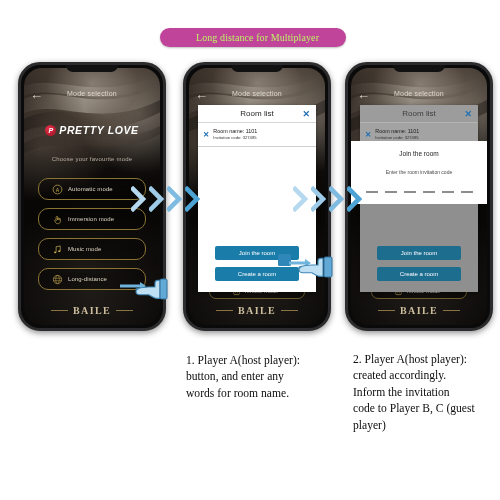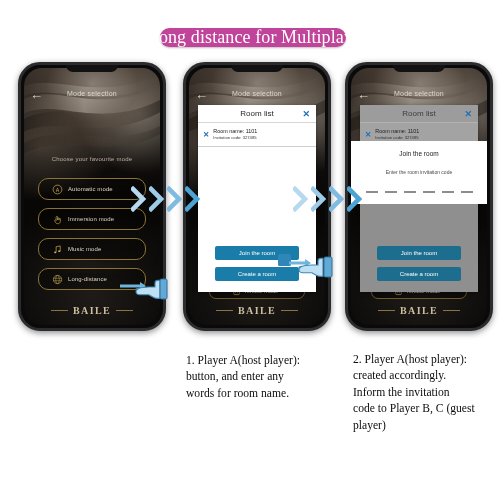--- a/index.html
+++ b/index.html
@@ -11,21 +11,21 @@
   }
 
   
   #title-pill{
     position:absolute;left:160px;top:28px;width:186px;height:19px;
     background:#c0449a;border-radius:10px;
     display:flex;align-items:center;justify-content:center;
     box-shadow:0 1px 2px rgba(0,0,0,.25);
   }
   #title-pill span{
-    color:#ffffff;font-family:"Liberation Serif",serif;font-size:18px;
+    color:#bef264;font-family:"Liberation Serif",serif;font-size:10px;
     letter-spacing:.1px;white-space:nowrap;margin-left:9px;
   }
 
   
   .phone{
     position:absolute;top:62px;width:142px;height:263px;
     border-radius:22px;
     background:#0a0a0a;
     border:3px solid #2c2c2e;
     box-shadow:0 2px 6px rgba(0,0,0,.45);
@@ -245,20 +245,24 @@
         <path d="M-5,34 C30,10 70,52 140,16 L140,30 C72,66 32,26 -5,48 Z" fill="url(#sw1)"></path>
         <path d="M-5,54 C34,28 78,64 140,30 L140,42 C78,78 34,44 -5,66 Z" fill="url(#sw2)"></path>
         <path d="M-5,20 C28,2 74,38 140,4 L140,12 C74,48 28,12 -5,30 Z" fill="url(#sw1)" opacity=".7"></path>
         <path d="M-5,78 C36,50 86,86 140,56 L140,64 C86,96 36,62 -5,88 Z" fill="url(#sw2)" opacity=".55"></path>
         <path d="M-5,120 C40,96 92,128 140,104 L140,112 C92,138 40,110 -5,132 Z" fill="url(#sw1)" opacity=".10"></path>
         <path d="M-5,200 C44,178 96,208 140,186 L140,196 C96,220 44,192 -5,214 Z" fill="url(#sw1)" opacity=".07"></path>
       </svg>
       <div class="app-backarrow">←</div>
       <div class="app-topbar">Mode selection</div>
 
+      <div class="brand">
+        <span class="brand-mark">P</span>
+        <span class="brand-text">PRETTY LOVE</span>
+      </div>
       <div class="app-sub">Choose your favourite mode</div>
 
       <div class="mode-list">
         <div class="mode-btn">
           <span class="mode-ico">
             <svg viewBox="0 0 16 16" width="11" height="11">
                 <circle cx="8" cy="8" r="6.4" fill="none" stroke="#cdb053" stroke-width="1"></circle>
                 <text x="8" y="11" font-size="7.5" font-family="Liberation Sans, sans-serif" fill="#cdb053" text-anchor="middle">A</text>
               </svg>
           </span>

